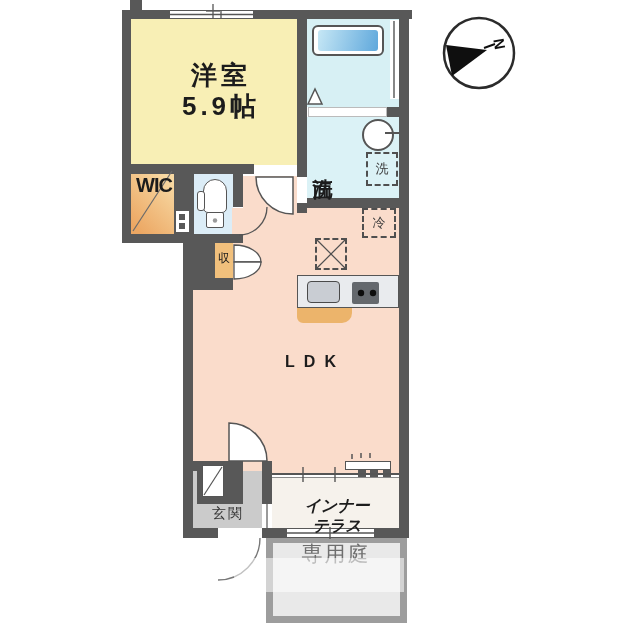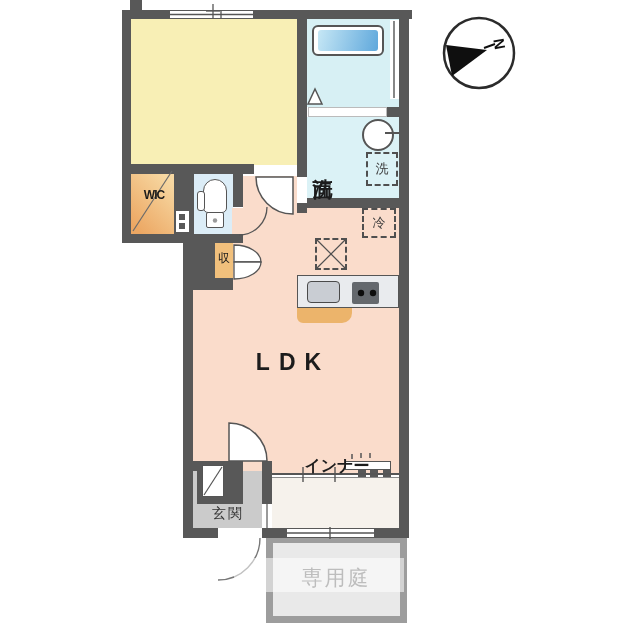--- a/index.html
+++ b/index.html
@@ -137,27 +137,32 @@
     <circle cx="373" cy="293" r="3.2" fill="#0d0d0d"></circle>
 
     <circle cx="215" cy="220.5" r="2.2" fill="#9a9a9a"></circle>
 
     <circle cx="479" cy="53" r="35" fill="#ffffff" stroke="#2b2b2b" stroke-width="2.5"></circle>
     <path d="M446,45 L487,50 L452,76 Z" fill="#0f0f0f"></path>
     <line x1="484" y1="48" x2="495" y2="44" stroke="#0f0f0f" stroke-width="2"></line>
     <text x="499" y="49" font-size="15" font-weight="bold" fill="#0f0f0f" text-anchor="middle" transform="rotate(80 499 44)">N</text>
   </svg>
 
-  <div class="lbl" style="left:213px;top:347px;width:160px;font-size:23px;font-weight:bold;line-height:30px;">
+  <div class="lbl" style="left:146px;top:60px;width:150px;font-size:26px;font-weight:bold;line-height:31px;letter-spacing:4px;">
+    <div>洋室</div>
+    <div>5.9帖</div>
+  </div>
+  <div class="lbl" style="left:235px;top:347px;width:160px;font-size:16px;font-weight:bold;line-height:30px;">
     <div style="letter-spacing:9px;">LDK</div>
   </div>
-  <div class="lbl" style="left:133px;top:188px;width:42px;font-size:12px;font-weight:bold;letter-spacing:-1px;">WIC</div>
+  <div class="lbl" style="left:133px;top:174px;width:42px;font-size:20px;font-weight:bold;letter-spacing:-1px;">WIC</div>
   <div class="lbl" style="left:313px;top:139px;width:24px;height:54px;font-size:20px;font-weight:bold;writing-mode:vertical-rl;letter-spacing:3px;">洗面</div>
   <div class="lbl" style="left:215px;top:250px;width:18px;font-size:12px;">収</div>
   <div class="lbl" style="left:196px;top:505px;width:64px;font-size:14px;letter-spacing:2px;color:#333;">玄関</div>
-  <div class="lbl" style="left:287px;top:456px;width:100px;font-size:16px;font-weight:bold;line-height:20px;">
+  <div class="lbl" style="left:287px;top:496px;width:100px;font-size:16px;font-weight:bold;line-height:20px;font-style:italic;">
     <div>インナー</div>
+    <div>テラス</div>
   </div>
-  <div class="lbl" style="left:276px;top:564px;width:120px;font-size:21px;color:#6e6e6e;letter-spacing:2px;">専用庭</div>
+  <div class="lbl" style="left:276px;top:540px;width:120px;font-size:21px;color:#6e6e6e;letter-spacing:2px;">専用庭</div>
 
   <div class="abs" style="left:234px;top:558px;width:170px;height:34px;background:rgba(255,255,255,0.55);"></div>
 
 </div>
 
 </body></html>

